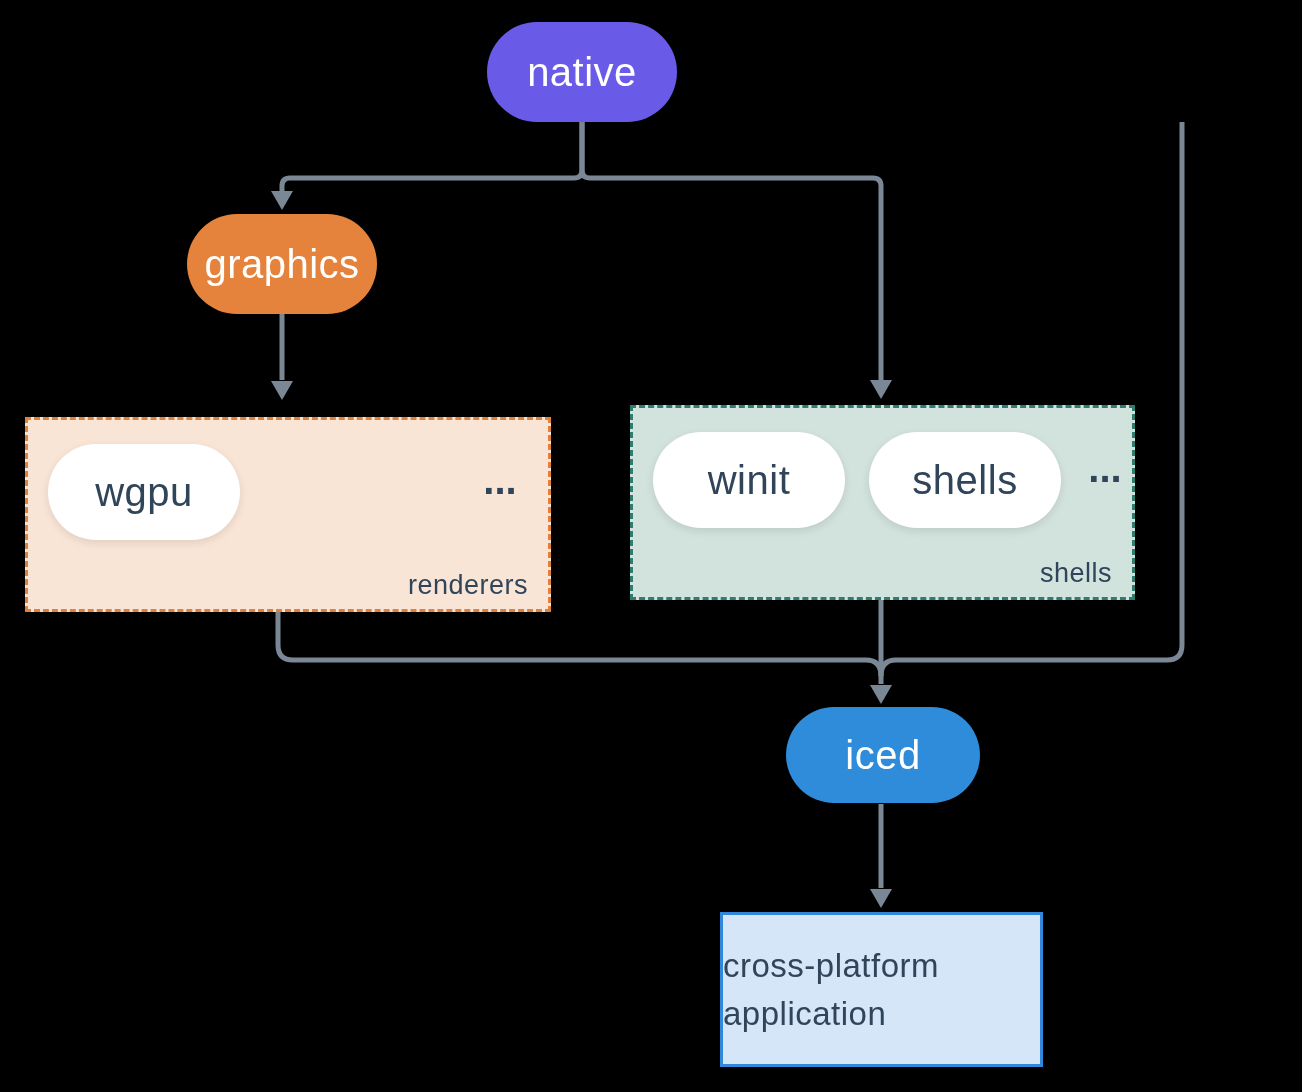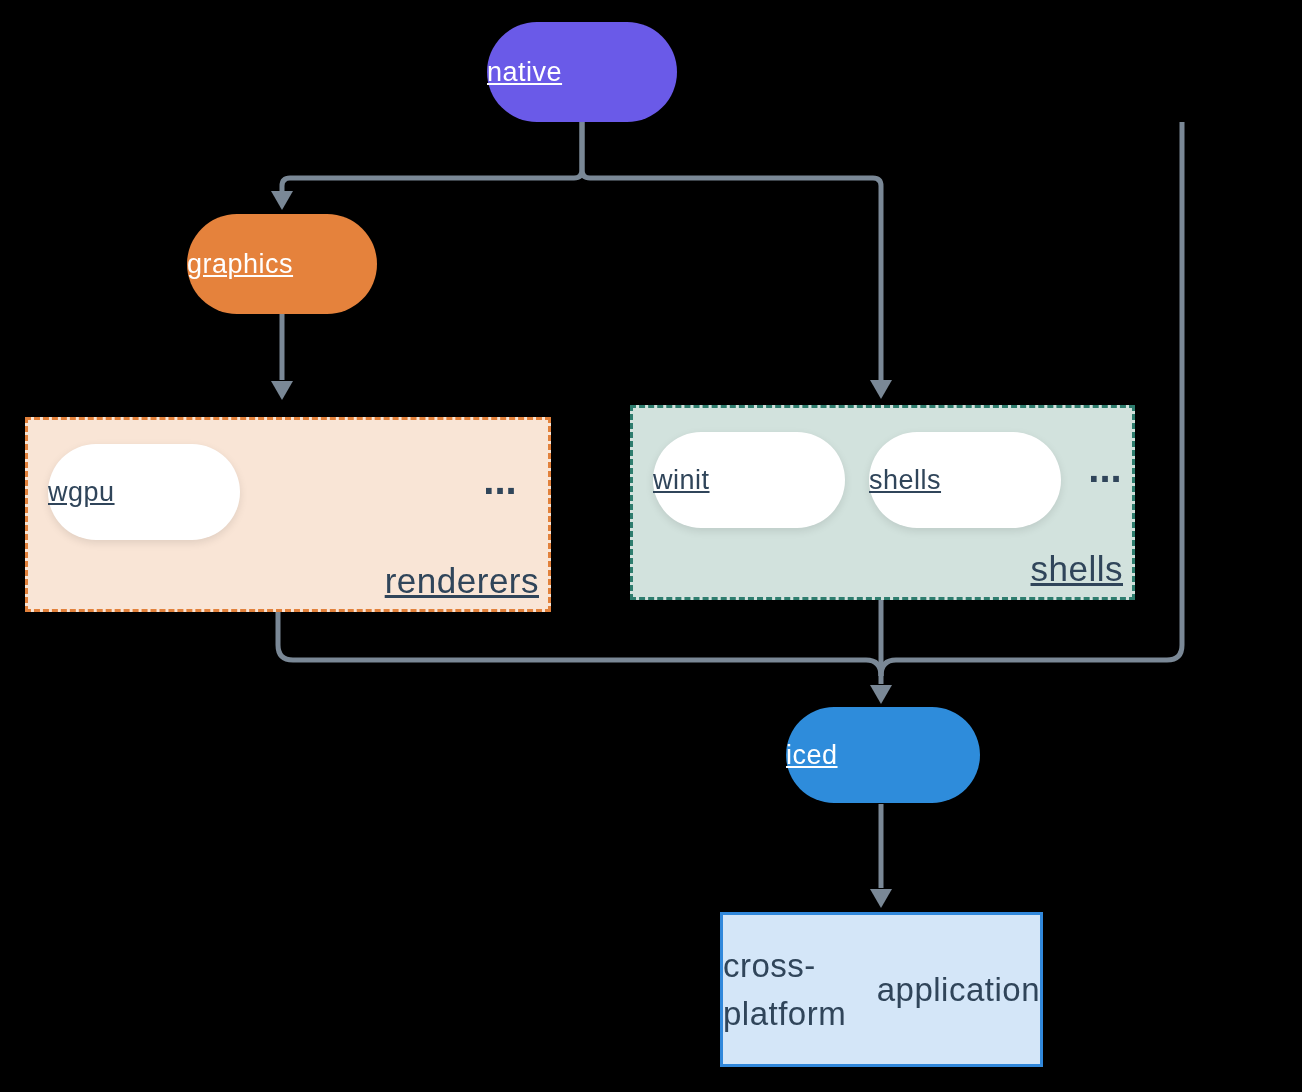--- a/index.html
+++ b/index.html
@@ -24,23 +24,23 @@
     background:var(--background);
     font-family:"Liberation Sans","DejaVu Sans",sans-serif;
     overflow:hidden;
   }
   .edges{position:absolute;left:0;top:0;}
   .edges path{stroke:var(--line);stroke-width:5;fill:none;}
   .edges polygon{fill:var(--line);stroke:none;}
 
   .pill{
     position:absolute;
-    display:flex;align-items:center;justify-content:flex-start;
+    display:flex;align-items:center;justify-content:center;
     border-radius:60px;
-    font-size:27px;letter-spacing:0.5px;text-decoration:underline;
+    font-size:40px;letter-spacing:0.5px;
   }
   .pill.purple{background:var(--purple);color:#fff;}
   .pill.orange{background:var(--orange);color:#fff;}
   .pill.blue{background:var(--blue);color:#ffffff;}
   .pill.white{
     background:var(--white-pill);color:var(--dark-text);
     box-shadow:0 3px 8px rgba(0,0,0,0.10);
   }
 
   .node-native{left:487px;top:22px;width:190px;height:100px;}
@@ -64,30 +64,30 @@
   .group .pill.p1{left:20px;}
   .group .pill.p2{left:236px;}
   .ellipsis{
     position:absolute;
     color:var(--dark-text);
     font-size:40px;font-weight:bold;
     top:38px;
   }
   .group .ellipsis{left:442px;width:60px;text-align:center;}
   .group-label{
-    position:absolute;right:9px;bottom:8px;
-    color:var(--dark-text);font-size:35px;letter-spacing:0.5px;text-decoration:underline;
+    position:absolute;right:20px;bottom:8px;
+    color:var(--dark-text);font-size:27px;letter-spacing:0.5px;
   }
 
   .app-box{
     position:absolute;left:720px;top:912px;width:323px;height:155px;
     box-sizing:border-box;
     background:var(--app-fill);
     border:3px solid var(--app-border);
-    display:flex;flex-direction:row;align-items:center;justify-content:center;
+    display:flex;flex-direction:column;align-items:flex-start;justify-content:center;
     color:var(--dark-text);font-size:33px;line-height:48px;letter-spacing:0.5px;
   }
 </style>
 </head>
 <body>
 
 <div class="canvas">
 
   <svg class="edges" width="1302" height="1092" viewBox="0 0 1302 1092">
     <path d="M582 122 L582 170 Q582 178 574 178 L290 178 Q282 178 282 186 L282 192"></path>

